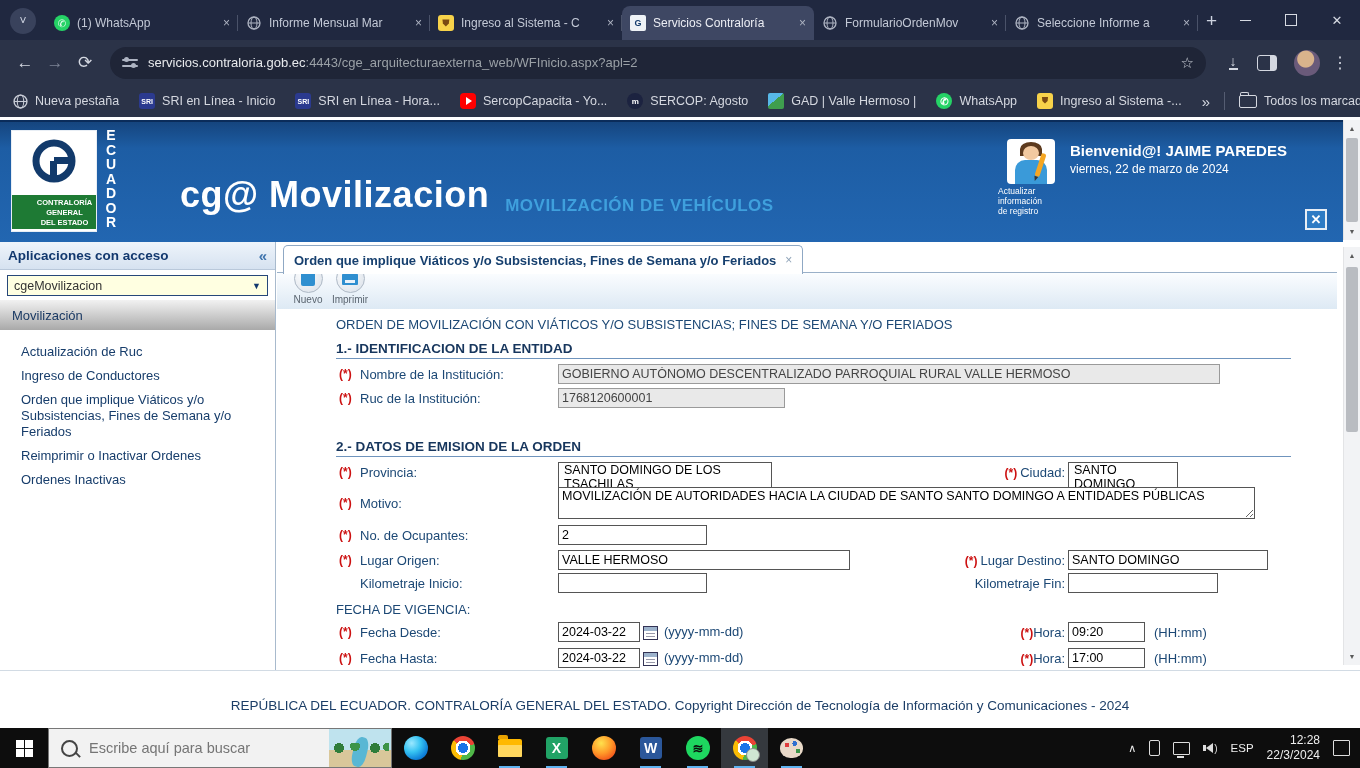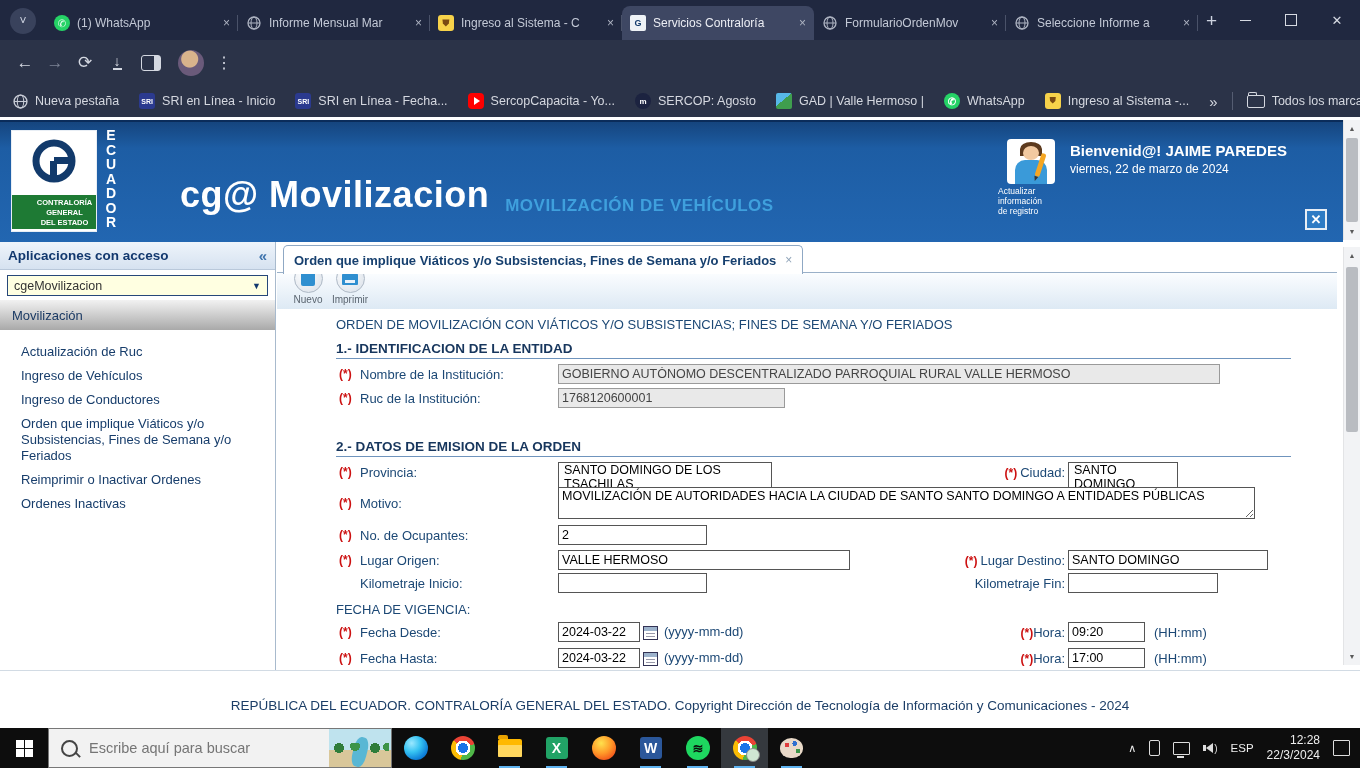--- a/index.html
+++ b/index.html
@@ -243,20 +243,29 @@
     <div class="wc">
         <span>✕</span>
       </div>
   </div>
 </div>
 
 <div class="toolbar">
   <div class="navic">←</div>
   <div class="navic dim">→</div>
   <div class="navic">⟳</div>
+  <div class="urlpill">
+    <span class="siteinfo">
+        <i></i>
+        <i></i>
+      </span>
+    <span class="url-domain">servicios.contraloria.gob.ec</span>
+    <span class="url-path">:4443/cge_arquitecturaexterna_web/WFInicio.aspx?apl=2</span>
+    <span class="url-star">☆</span>
+  </div>
   <div class="dlwrap">
       <span class="dl">↓</span>
     </div>
   <div class="dlwrap">
       <span class="sidepanel"></span>
     </div>
   <div class="avatar-btn"></div>
   <div class="kebab">⋮</div>
 </div>
 
@@ -270,21 +279,21 @@
         </svg>
       </span>
     <span>Nueva pestaña</span>
   </div>
   <div class="bm">
     <span class="bicon sri">SRI</span>
     <span>SRI en Línea - Inicio</span>
   </div>
   <div class="bm">
     <span class="bicon sri">SRI</span>
-    <span>SRI en Línea - Fecha...</span>
+    <span>SRI en Línea - Hora...</span>
   </div>
   <div class="bm">
     <span class="bicon yt"></span>
     <span>SercopCapacita - Yo...</span>
   </div>
   <div class="bm">
     <span class="bicon sercop">m</span>
     <span>SERCOP: Agosto</span>
   </div>
   <div class="bm">
@@ -373,21 +382,20 @@
       <span class="t">Aplicaciones con acceso</span>
       <span class="coll">«</span>
     </div>
     <div class="app-select">
       <span class="v">cgeMovilizacion</span>
       <span class="chev">▼</span>
     </div>
     <div class="menu-group">Movilización</div>
     <div class="menu-items">
       <div class="mi">Actualización de Ruc</div>
-      <div class="mi">Ingreso de Vehículos</div>
       <div class="mi">Ingreso de Conductores</div>
       <div class="mi">Orden que implique Viáticos y/o Subsistencias, Fines de Semana y/o Feriados</div>
       <div class="mi">Reimprimir o Inactivar Ordenes</div>
       <div class="mi">Ordenes Inactivas</div>
     </div>
   </div>
 
   <div class="main">
     <div class="tabrow-line"></div>
     <div class="ctab">

